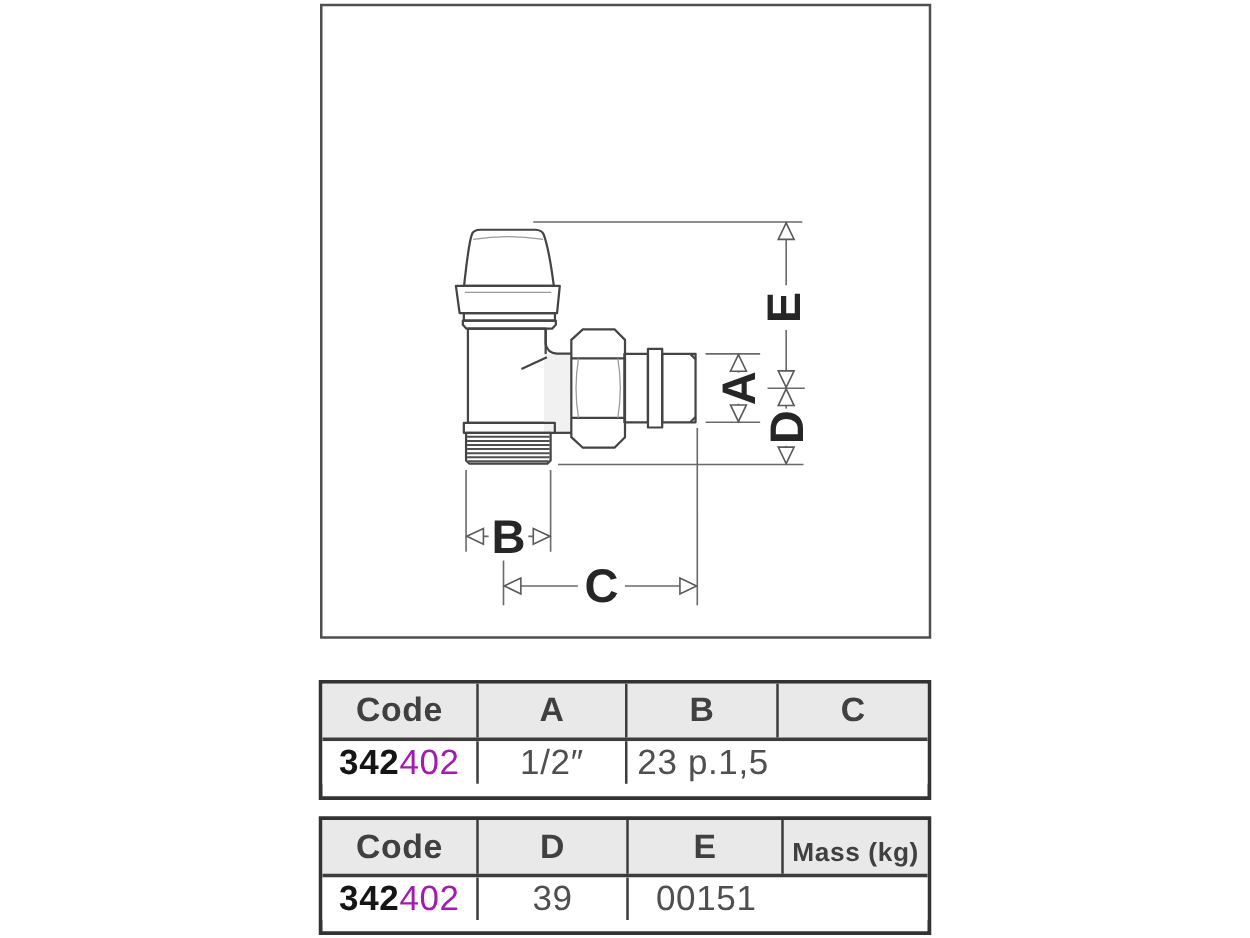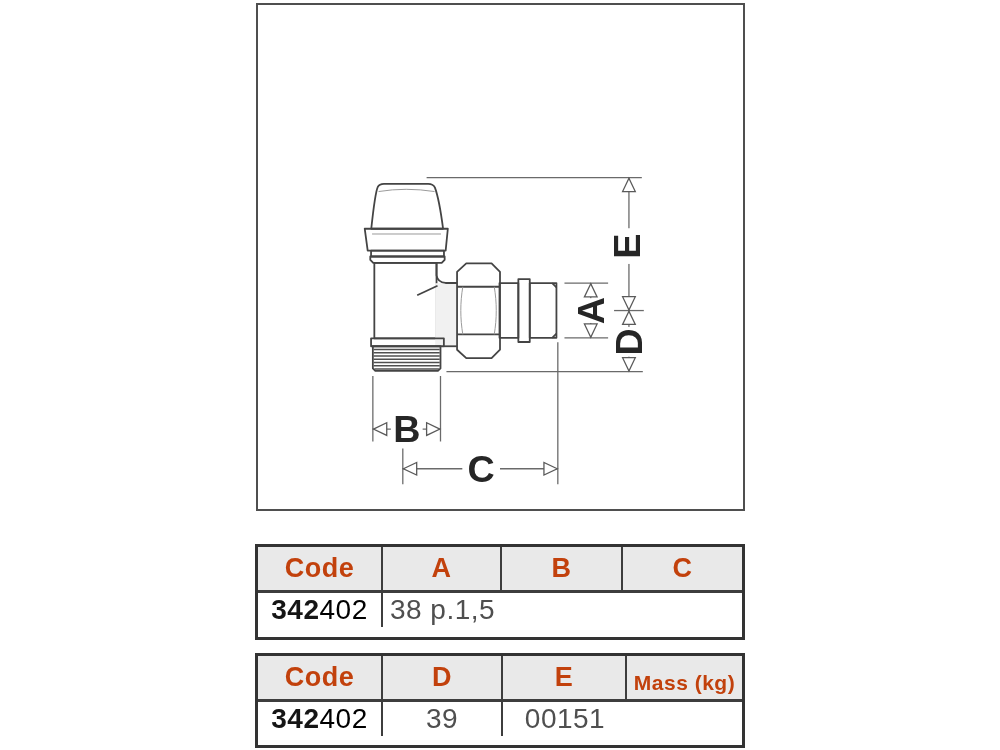--- a/index.html
+++ b/index.html
@@ -22,25 +22,25 @@
   .thead,.trow{display:grid;}
   .t1 .thead,.t1 .trow{grid-template-columns:125px 119px 121px 1fr;}
   .t2 .thead,.t2 .trow{grid-template-columns:125px 120px 124px 1fr;}
   .thead{background:#e9e9e9;border-bottom:3px solid #3d3d3d;height:43px;}
   .trow{height:34px;background:#fff;}
   .th,.td{
     display:flex;align-items:center;justify-content:center;
     border-right:2px solid #3d3d3d;overflow:hidden;white-space:nowrap;
   }
   .th:last-child,.td:last-child{border-right:none;}
-  .th{font-weight:bold;font-size:27px;color:#c2410c;letter-spacing:.5px;}
+  .th{font-weight:bold;font-size:27px;color:#404040;letter-spacing:.5px;}
   .th.small{font-size:21px;margin-top:11px;}
   .td{font-size:28px;color:#4f4f4f;font-weight:400;letter-spacing:.5px;}
   .cb{font-weight:bold;color:#151515;}
-  .cl{color:#000000;}
+  .cl{color:#a21caf;}
 
   
   .outline{stroke:#444;stroke-width:1.8;fill:none;stroke-linejoin:round;}
   .thin{stroke:#999;stroke-width:1;fill:none;}
   .dim{stroke:#6a6a6a;stroke-width:1.3;fill:none;}
   .arrow{fill:#fff;stroke:#5a5a5a;stroke-width:1.3;stroke-linejoin:miter;}
   .dimlabel{font-family:"Liberation Sans",sans-serif;font-weight:bold;font-size:38px;fill:#262626;}
   .lblbg{fill:#fff;}
 </style>
 </head>
@@ -156,21 +156,22 @@
       <div class="th">Code</div>
       <div class="th">A</div>
       <div class="th">B</div>
       <div class="th">C</div>
     </div>
     <div class="trow">
       <div class="td">
         <span class="cb">342</span>
           <span class="cl">402</span>
       </div>
-      <div class="td">38 p.1,5</div>
+      <div class="td">1/2″</div>
+      <div class="td">23 p.1,5</div>
     </div>
   </div>
 
   <div class="spec-table t2">
     <div class="thead">
       <div class="th">Code</div>
       <div class="th">D</div>
       <div class="th">E</div>
       <div class="th small">Mass (kg)</div>
     </div>

